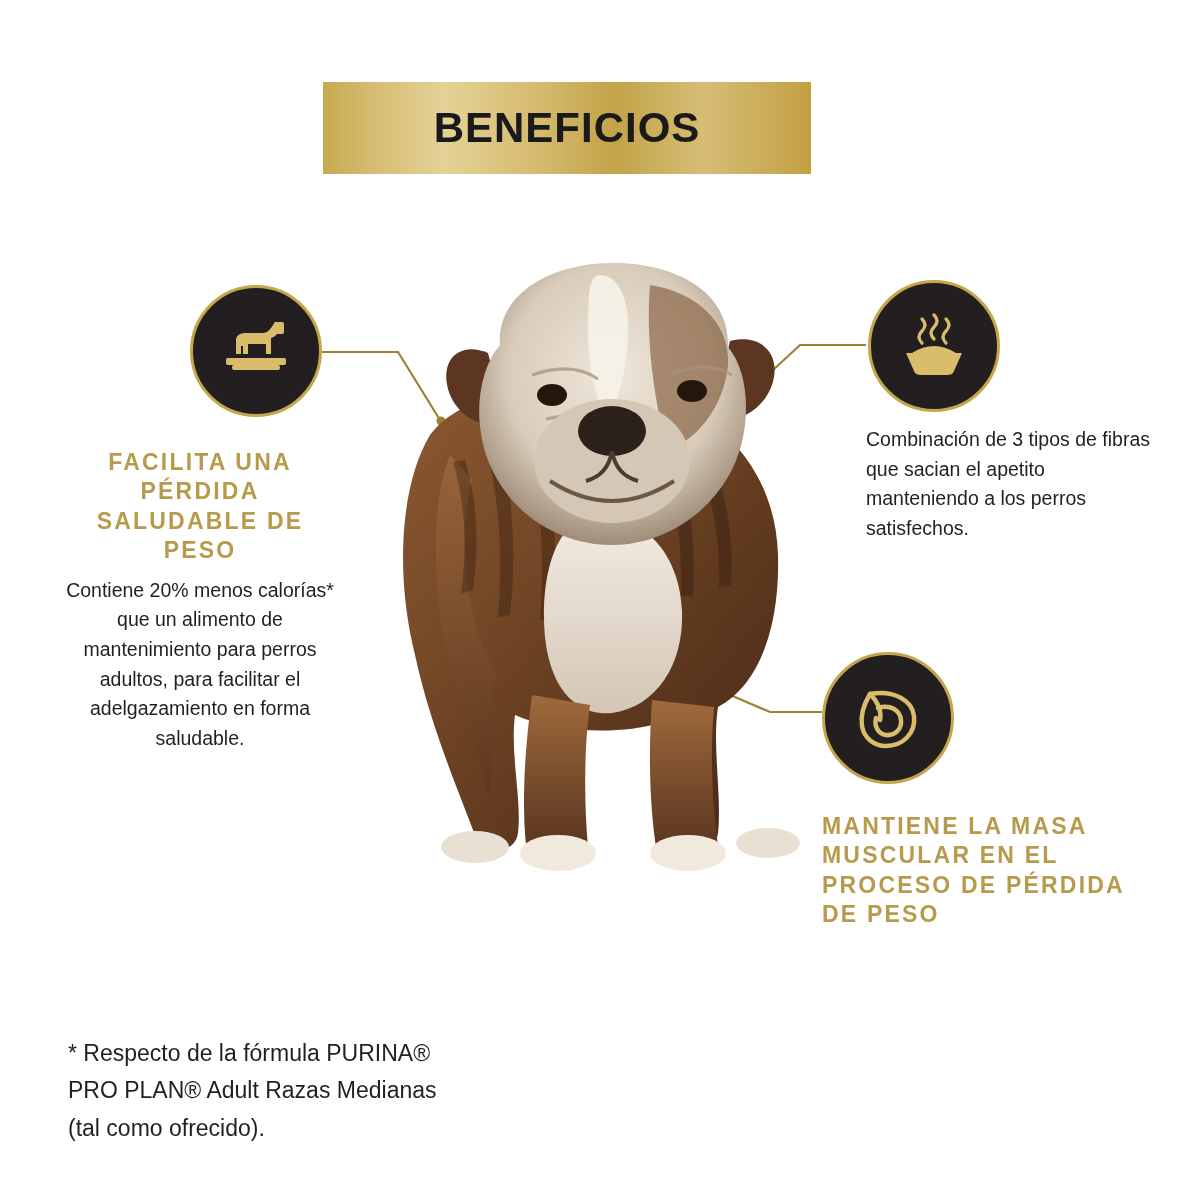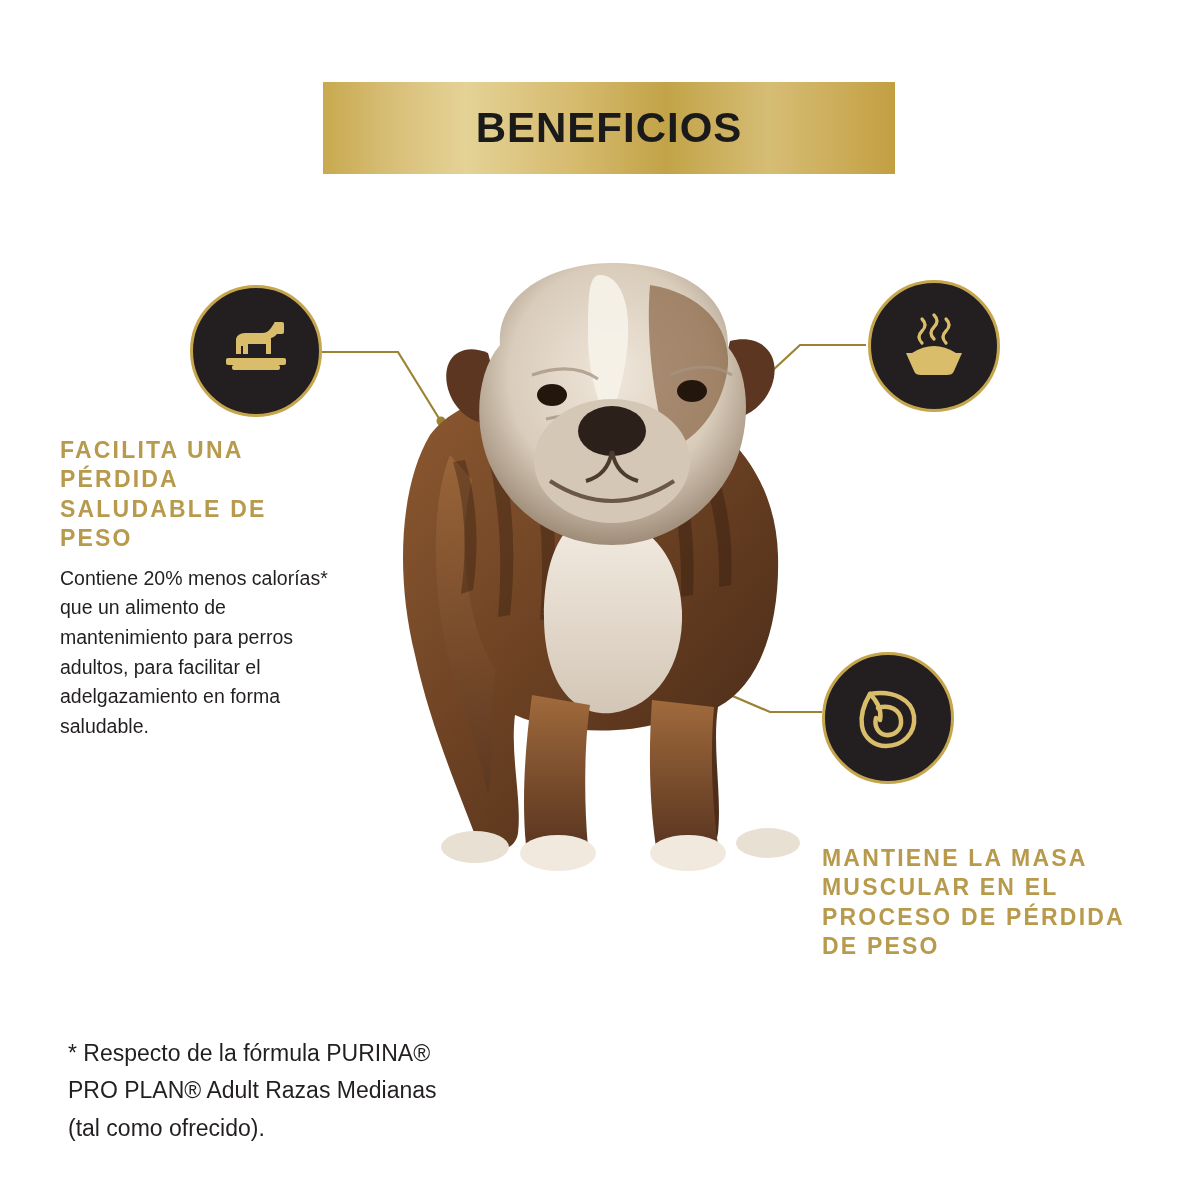--- a/index.html
+++ b/index.html
@@ -14,21 +14,21 @@
     position: relative;
     overflow: hidden;
     color: #231f20;
   }
 
   
   .banner {
     position: absolute;
     left: 323px;
     top: 82px;
-    width: 572px;
+    width: 488px;
     height: 92px;
     background: linear-gradient(90deg,
         #c8a94e 0%,
         #d8bf78 12%,
         #e4d296 25%,
         #d5b96c 45%,
         #c2a348 60%,
         #d6bd75 78%,
         #c39f42 100%);
     display: flex;
@@ -95,36 +95,35 @@
   .benefit p {
     margin: 0;
     font-size: 19.5px;
     line-height: 1.52;
     color: #231f20;
     font-family: "Liberation Sans", sans-serif;
   }
 
   #benefit-weight {
     left: 60px;
-    top: 436px;
+    top: 448px;
     width: 280px;
-    text-align: left;
+    text-align: center;
   }
   #benefit-appetite {
     left: 866px;
     top: 425px;
     width: 285px;
     text-align: left;
   }
   #benefit-muscle {
     left: 822px;
     top: 812px;
     width: 320px;
     text-align: left;
-    margin-top: 32px;
   }
 
   
   #footnote {
     position: absolute;
     left: 68px;
     top: 1035px;
     width: 370px;
     font-size: 23px;
     line-height: 1.62;
@@ -277,19 +276,20 @@
     </g>
   </svg>
 </div>
 
 <div class="benefit" id="benefit-weight">
   <h3>FACILITA UNA PÉRDIDA SALUDABLE DE PESO</h3>
   <p>Contiene 20% menos calorías* que un alimento de mantenimiento para perros adultos, para facilitar el adelgazamiento en forma saludable.</p>
 </div>
 
 <div class="benefit" id="benefit-appetite">
+  <p>Combinación de 3 tipos de fibras que sacian el apetito manteniendo a los perros satisfechos.</p>
 </div>
 
 <div class="benefit" id="benefit-muscle">
   <h3>MANTIENE LA MASA MUSCULAR EN EL PROCESO DE PÉRDIDA DE PESO</h3>
 </div>
 
 <div id="footnote">* Respecto de la fórmula PURINA® PRO PLAN® Adult Razas Medianas (tal como ofrecido).</div>
 
 </body></html>

